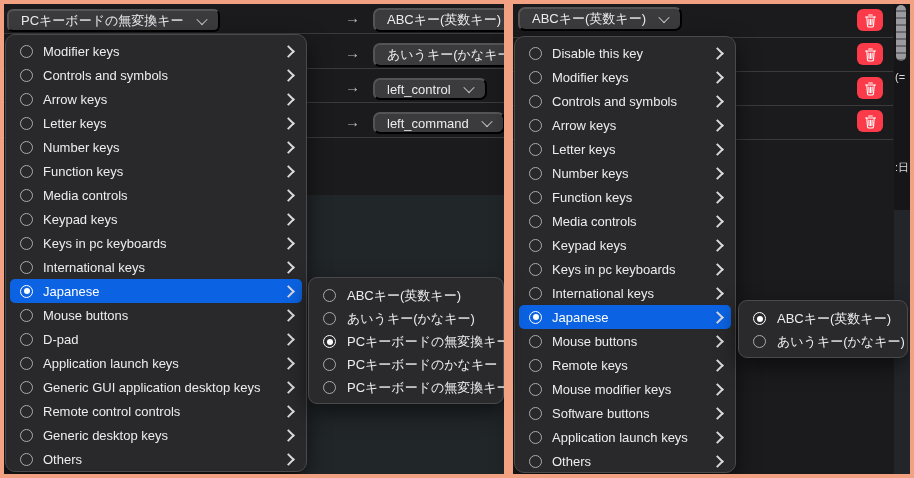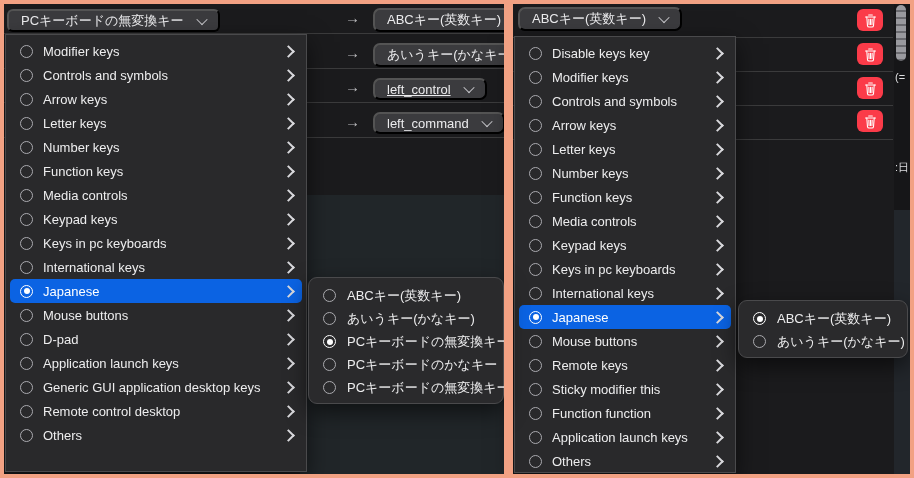--- a/index.html
+++ b/index.html
@@ -23,21 +23,21 @@
     transform:rotate(45deg) translate(-1px,-1px); flex:0 0 auto; margin-left:4px;}
   .chev-right{width:7px;height:7px;border-right:2px solid #d8d8dc;border-top:2px solid #d8d8dc;
     transform:rotate(45deg); flex:0 0 auto;}
   .radio{width:13px;height:13px;border:1.5px solid #aaaaaf;border-radius:50%;box-sizing:border-box;
     position:relative; flex:0 0 auto;}
   .selected>.radio, .selected .radio{border-color:#fff;}
   .selected .radio::after{content:"";position:absolute;inset:2.5px;background:#fff;border-radius:50%;}
 
   
   .menu{
-    position:absolute; background:#29292b; border:1px solid #4a4a4c; border-radius:0;
+    position:absolute; background:#29292b; border:1px solid #4a4a4c; border-radius:10px;
     box-sizing:border-box; padding:4px 0; z-index:10;
     box-shadow:0 8px 22px rgba(0,0,0,.55);
   }
   .menu-item{
     display:flex; align-items:center; gap:10px; height:24px; margin:0 4px;
     padding:0 9px 0 10px; border-radius:5px; color:#ededee; font-size:13px; white-space:nowrap;
   }
   .menu-item .lbl{flex:1 1 auto; overflow:hidden;}
   .menu-item.selected{background:#0b63e3; color:#ffffff;align-items:center;}
   .submenu{
@@ -83,21 +83,21 @@
   <span class="arrow" style="left:341px; top:40px">→</span>
   <span class="arrow" style="left:341px; top:74px">→</span>
   <span class="arrow" style="left:341px; top:109px">→</span>
 
   <button class="btn" style="left:369px; top:4px;  height:24px;">
     <span>ABCキー(英数キー)</span>
   </button>
   <button class="btn" style="left:369px; top:39px; height:24px;">
     <span>あいうキー(かなキー)</span>
   </button>
-  <button class="btn" style="left:369px; top:74px; height:22px;text-decoration:underline;">
+  <button class="btn" style="left:369px; top:74px; height:22px;">
     <span>left_control</span>
     <span class="chev-down"></span>
   </button>
   <button class="btn" style="left:369px; top:108px; height:22px;">
     <span>left_command</span>
     <span class="chev-down"></span>
   </button>
 </div>
 
 <button class="btn" style="left:7px; top:9px; height:23px; z-index:3; border-radius:6px;">
@@ -177,21 +177,26 @@
       <span class="lbl">Application launch keys</span>
       <span class="chev-right"></span>
     </div>
     <div class="menu-item">
       <span class="radio"></span>
       <span class="lbl">Generic GUI application desktop keys</span>
       <span class="chev-right"></span>
     </div>
     <div class="menu-item">
       <span class="radio"></span>
-      <span class="lbl">Remote control desktop</span>
+      <span class="lbl">Remote control controls</span>
+      <span class="chev-right"></span>
+    </div>
+    <div class="menu-item">
+      <span class="radio"></span>
+      <span class="lbl">Generic desktop keys</span>
       <span class="chev-right"></span>
     </div>
     <div class="menu-item">
       <span class="radio"></span>
       <span class="lbl">Others</span>
       <span class="chev-right"></span>
     </div>
   </div>
 
 <div class="submenu" style="left:308px; top:277px; width:196px; height:127px;">
@@ -277,21 +282,21 @@
         <path d="M7 6.6 v5.8"></path>
         <path d="M8.8 6.6 l-.25 5.8"></path>
       </svg>
     </button>
   </div>
 
 <div class="menu" style="left:514px; top:36px; width:222px; height:437px;">
 
 <div class="menu-item">
       <span class="radio"></span>
-      <span class="lbl">Disable keys key</span>
+      <span class="lbl">Disable this key</span>
       <span class="chev-right"></span>
     </div>
     <div class="menu-item">
       <span class="radio"></span>
       <span class="lbl">Modifier keys</span>
       <span class="chev-right"></span>
     </div>
     <div class="menu-item">
       <span class="radio"></span>
       <span class="lbl">Controls and symbols</span>
@@ -347,26 +352,26 @@
       <span class="lbl">Mouse buttons</span>
       <span class="chev-right"></span>
     </div>
     <div class="menu-item">
       <span class="radio"></span>
       <span class="lbl">Remote keys</span>
       <span class="chev-right"></span>
     </div>
     <div class="menu-item">
       <span class="radio"></span>
-      <span class="lbl">Sticky modifier this</span>
-      <span class="chev-right"></span>
-    </div>
-    <div class="menu-item">
-      <span class="radio"></span>
-      <span class="lbl">Function function</span>
+      <span class="lbl">Mouse modifier keys</span>
+      <span class="chev-right"></span>
+    </div>
+    <div class="menu-item">
+      <span class="radio"></span>
+      <span class="lbl">Software buttons</span>
       <span class="chev-right"></span>
     </div>
     <div class="menu-item">
       <span class="radio"></span>
       <span class="lbl">Application launch keys</span>
       <span class="chev-right"></span>
     </div>
     <div class="menu-item">
       <span class="radio"></span>
       <span class="lbl">Others</span>

